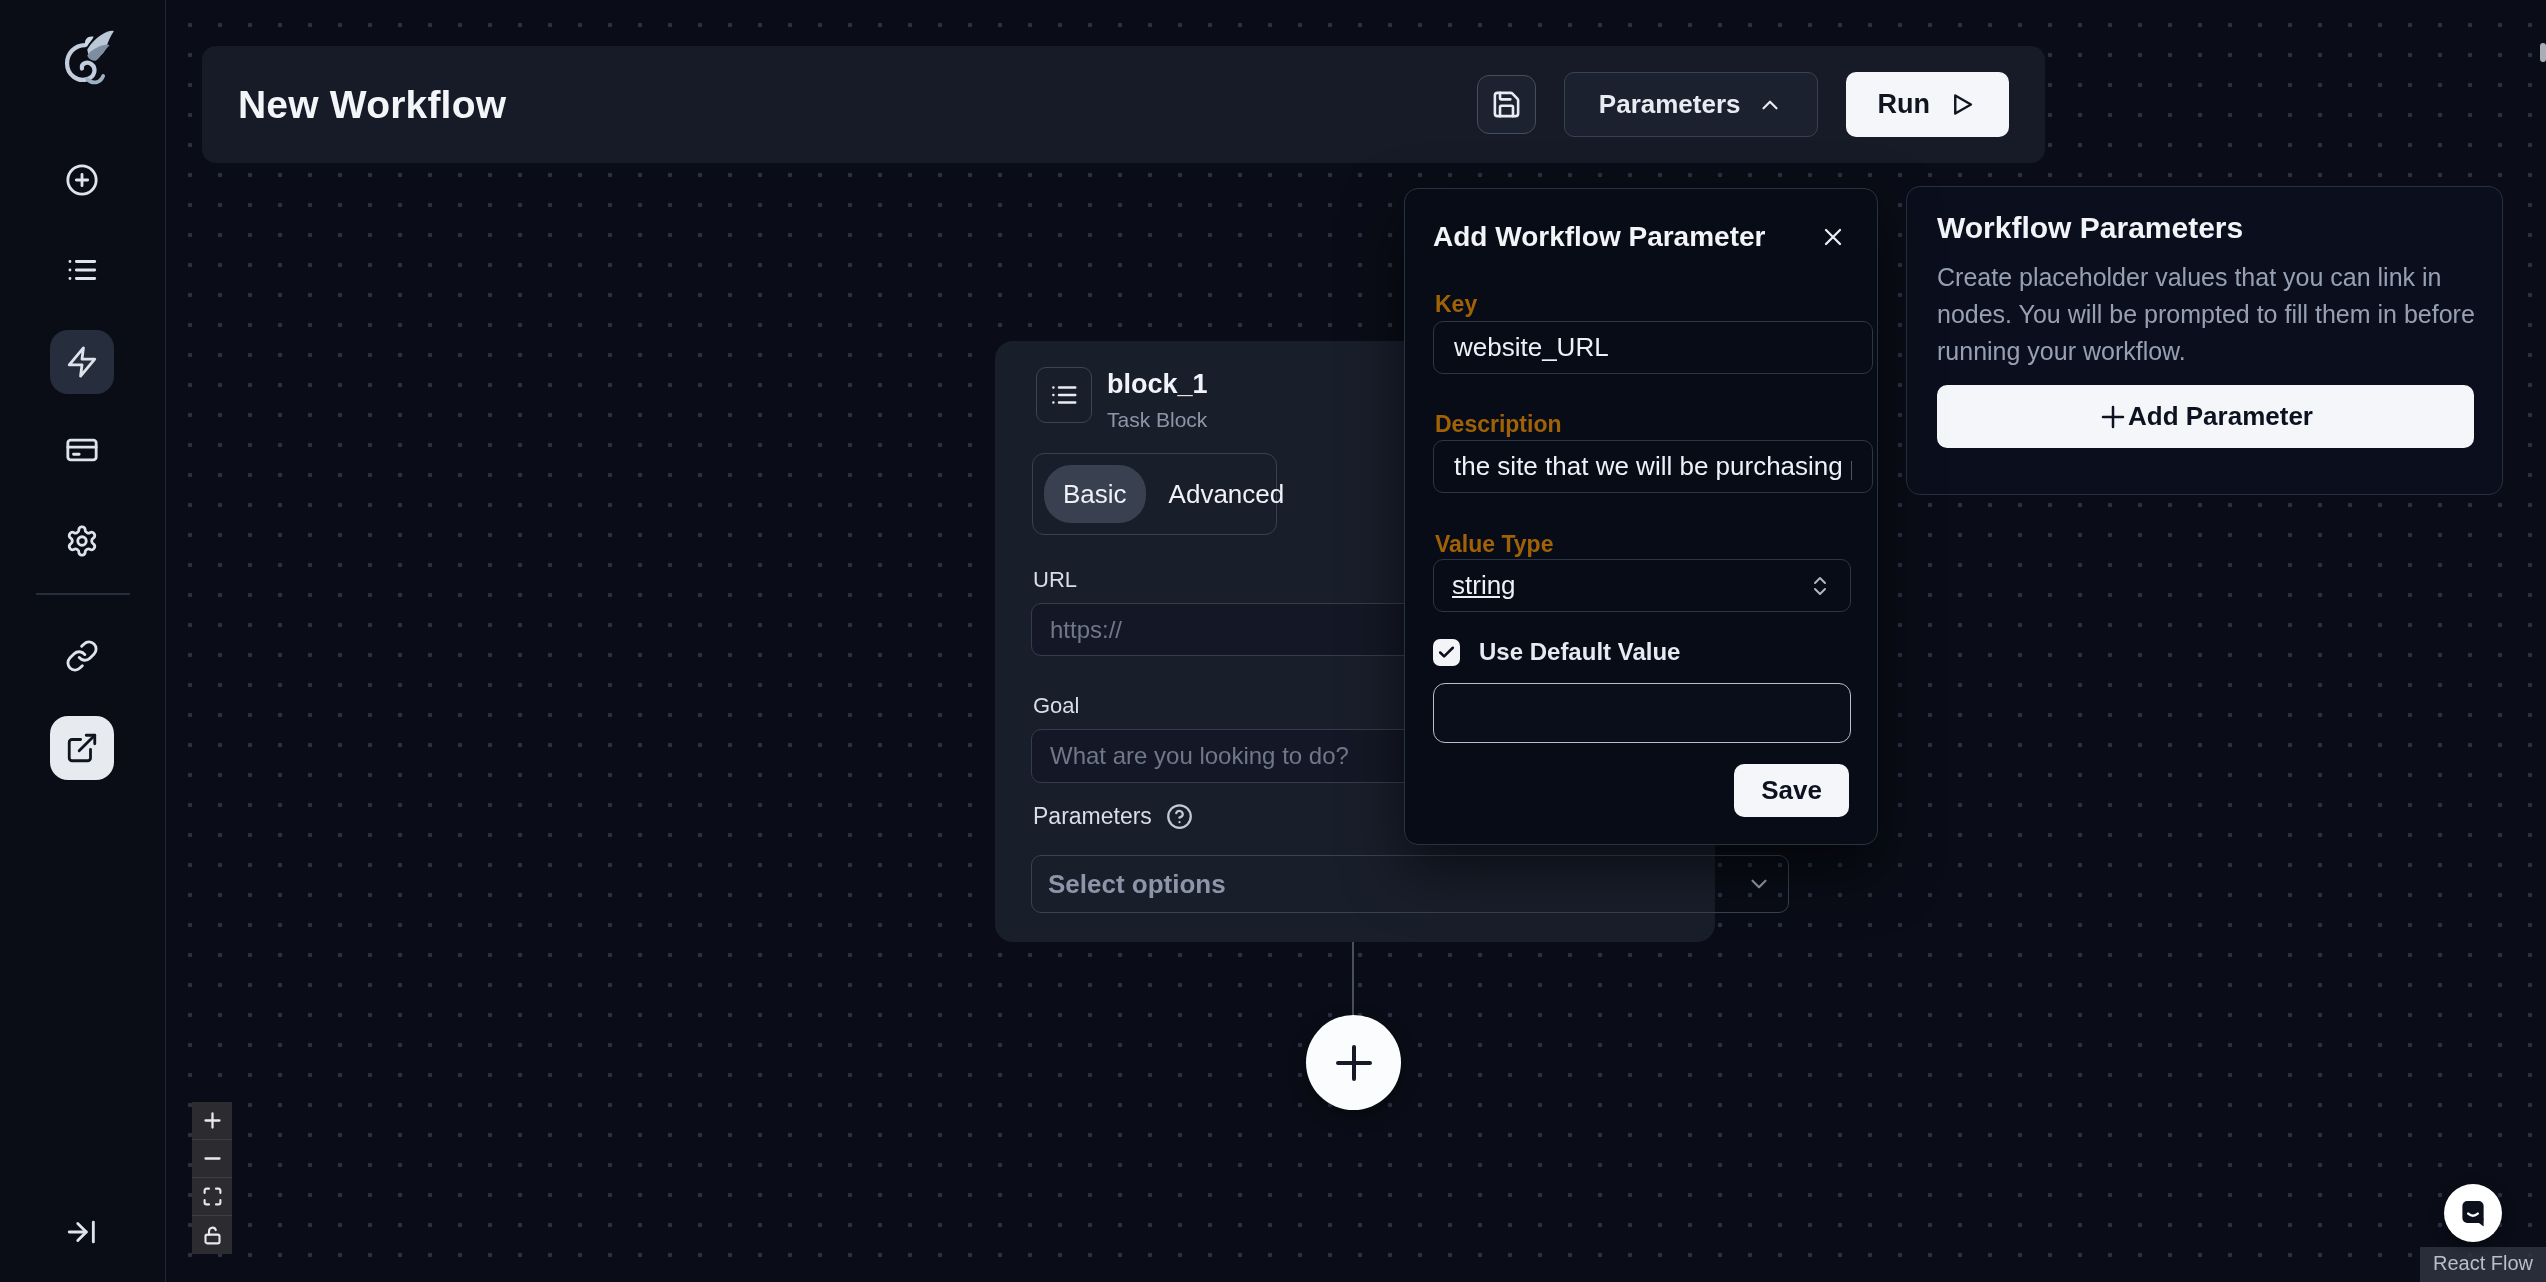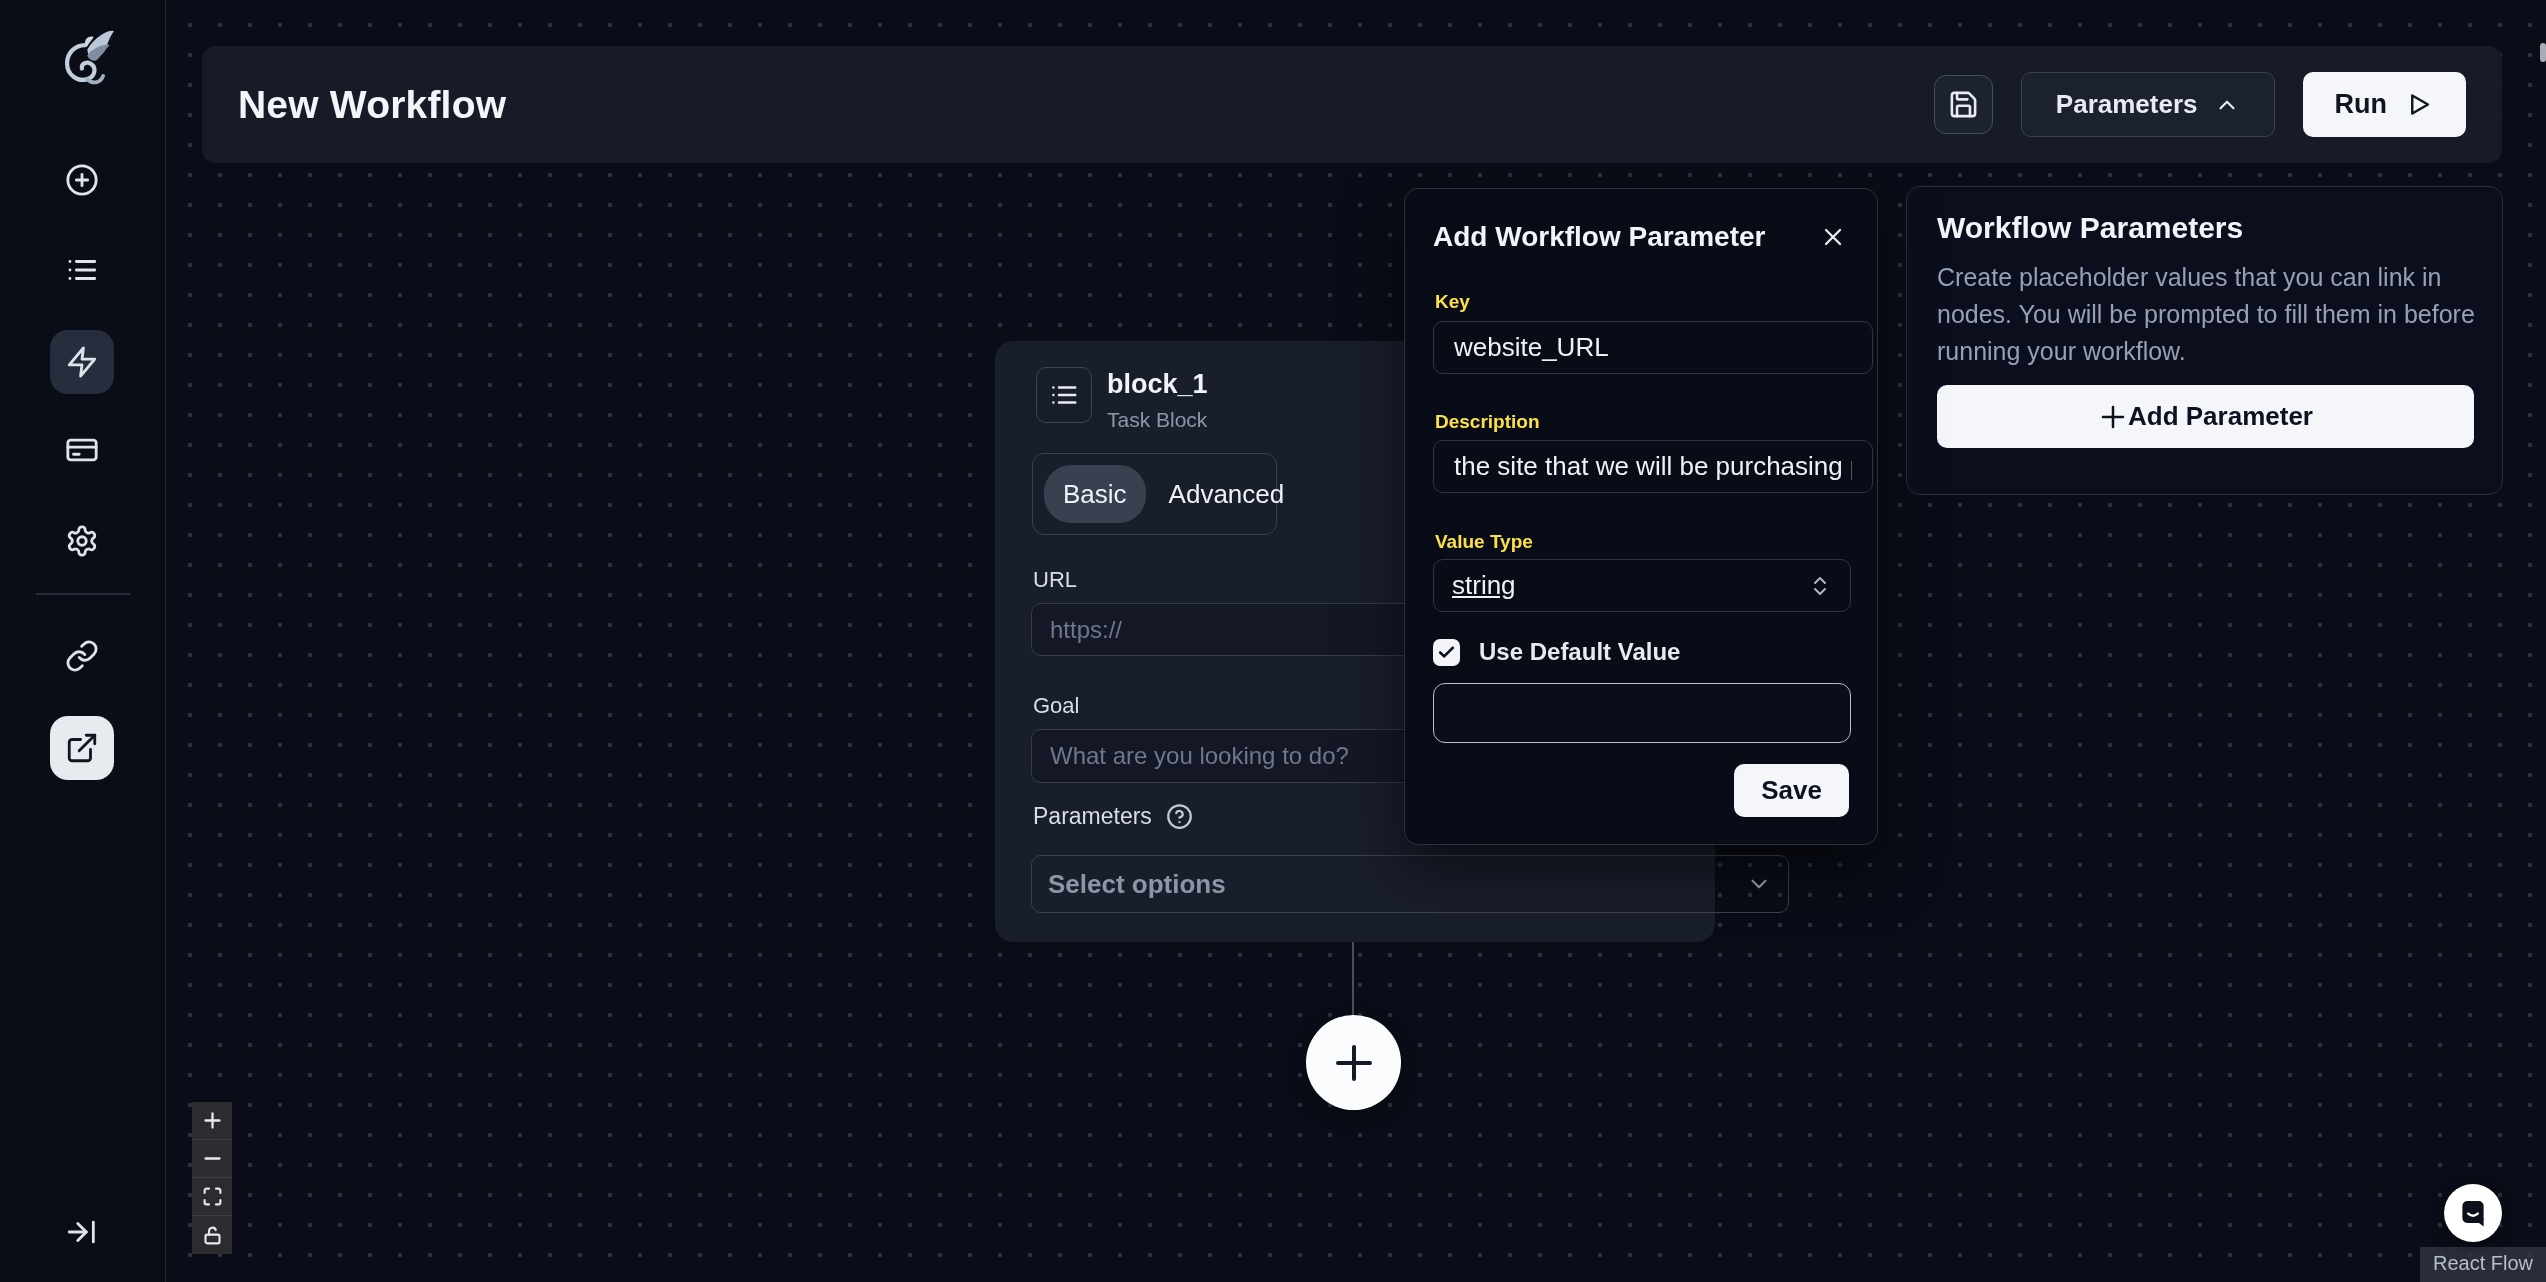--- a/index.html
+++ b/index.html
@@ -19,21 +19,21 @@
   .side-btn.active-light { background:#e7eaef; color:#11151f; }
   .side-divider { position:absolute; left:36px; top:593px; width:94px; height:2px; background:#272d3b; }
 
   
   .canvas { position:absolute; left:166px; top:0; width:2380px; height:1282px;
             background-color:#0a0d17;
             background-image:radial-gradient(circle, #2b3142 2px, transparent 2.6px);
             background-size:30px 30px; background-position:9px 10px; }
 
   
-  .topbar { position:absolute; left:36px; top:46px; width:2300px; height:117px; background:#161b27;
+  .topbar { position:absolute; left:36px; top:46px; width:1843px; height:117px; background:#161b27;
             border-radius:14px; display:flex; align-items:center; z-index:5; }
   .topbar-title { margin-left:36px; font-size:39px; font-weight:700; color:#f3f5f9; letter-spacing:.2px; }
   .topbar-right { position:absolute; right:36px; display:flex; align-items:center; gap:28px; }
   .icon-btn { width:59px; height:59px; border-radius:12px; border:1px solid #464d5d; background:#1c2230;
               color:#e9ecf2; display:flex; align-items:center; justify-content:center; cursor:pointer; }
   .icon-btn svg { width:31px; height:31px; }
   .btn-secondary { height:65px; padding:0 34px; border-radius:10px; border:1px solid #3a4150; background:#1c2130;
                    color:#e8ebf2; font-size:26px; font-weight:600; display:flex; align-items:center; gap:16px;
                    cursor:pointer; font-family:inherit; }
   .btn-secondary svg { width:26px; height:26px; }
@@ -78,21 +78,21 @@
                cursor:pointer; z-index:2; box-shadow:0 6px 18px rgba(0,0,0,.35); }
   .plus-node svg { width:48px; height:48px; color:#151a26; }
 
   
   .modal { position:absolute; left:1238px; top:188px; width:474px; height:657px; background:#080c17;
            border:1px solid #2b3141; border-radius:14px; z-index:10; box-shadow:0 24px 60px rgba(0,0,0,.55); }
   .modal-title { position:absolute; left:28px; top:32px; font-size:28px; font-weight:600; color:#f2f4f8; }
   .modal-close { position:absolute; right:24px; top:28px; width:40px; height:40px; background:transparent;
                  border:none; color:#e9ecf2; cursor:pointer; display:flex; align-items:center; justify-content:center; }
   .modal-close svg { width:28px; height:28px; }
-  .m-label { position:absolute; left:30px; font-size:19px; font-weight:600; color:#fde047; }
+  .m-label { position:absolute; left:30px; font-size:23px; font-weight:600; color:#a16207; }
   .m-input { position:absolute; left:28px; width:440px; height:53px; background:transparent; border:1px solid #2e3545;
              border-radius:10px; color:#eef1f6; font-size:26px; padding:0 20px; font-family:inherit; }
   .m-select { position:absolute; left:28px; top:370px; width:418px; height:53px; border:1px solid #2e3545;
               border-radius:10px; display:flex; align-items:center; justify-content:space-between;
               padding:0 18px; cursor:pointer; background:transparent; }
   .m-select .sel-text { font-size:26px; color:#eef1f6;text-decoration:underline; }
   .m-select svg { width:24px; height:24px; color:#aeb5c2; }
   .check-row { position:absolute; left:28px; top:449px; display:flex; align-items:center; gap:19px; }
   .checkbox { width:27px; height:27px; border-radius:7px; background:#f2f4f8; display:flex; align-items:center;
               justify-content:center; cursor:pointer; }

